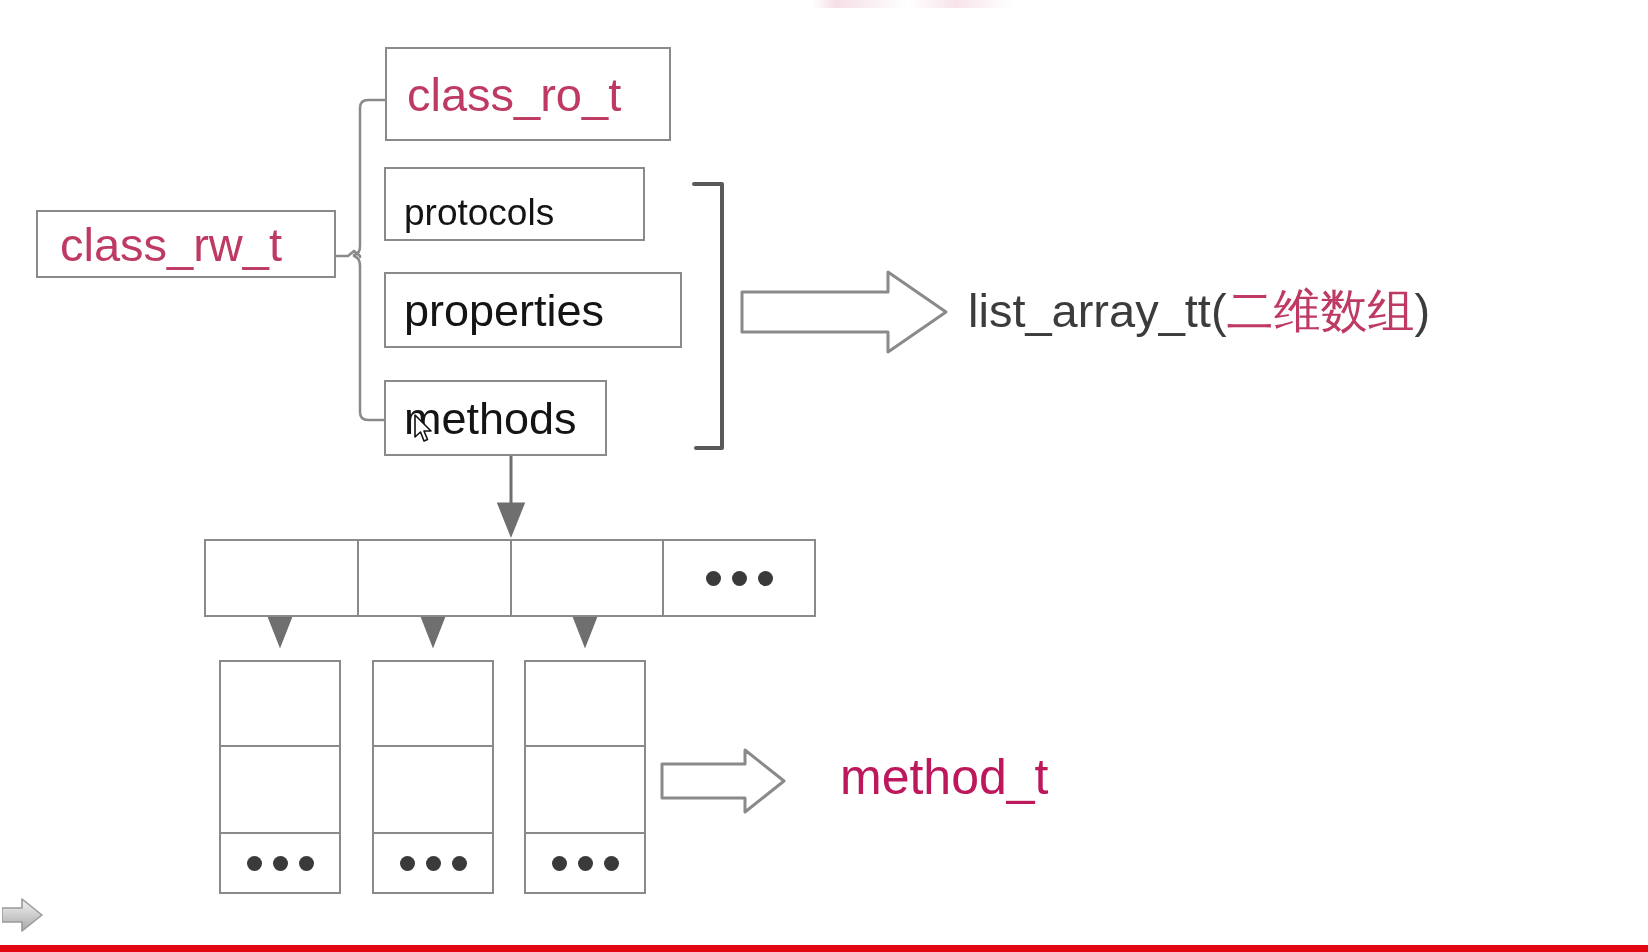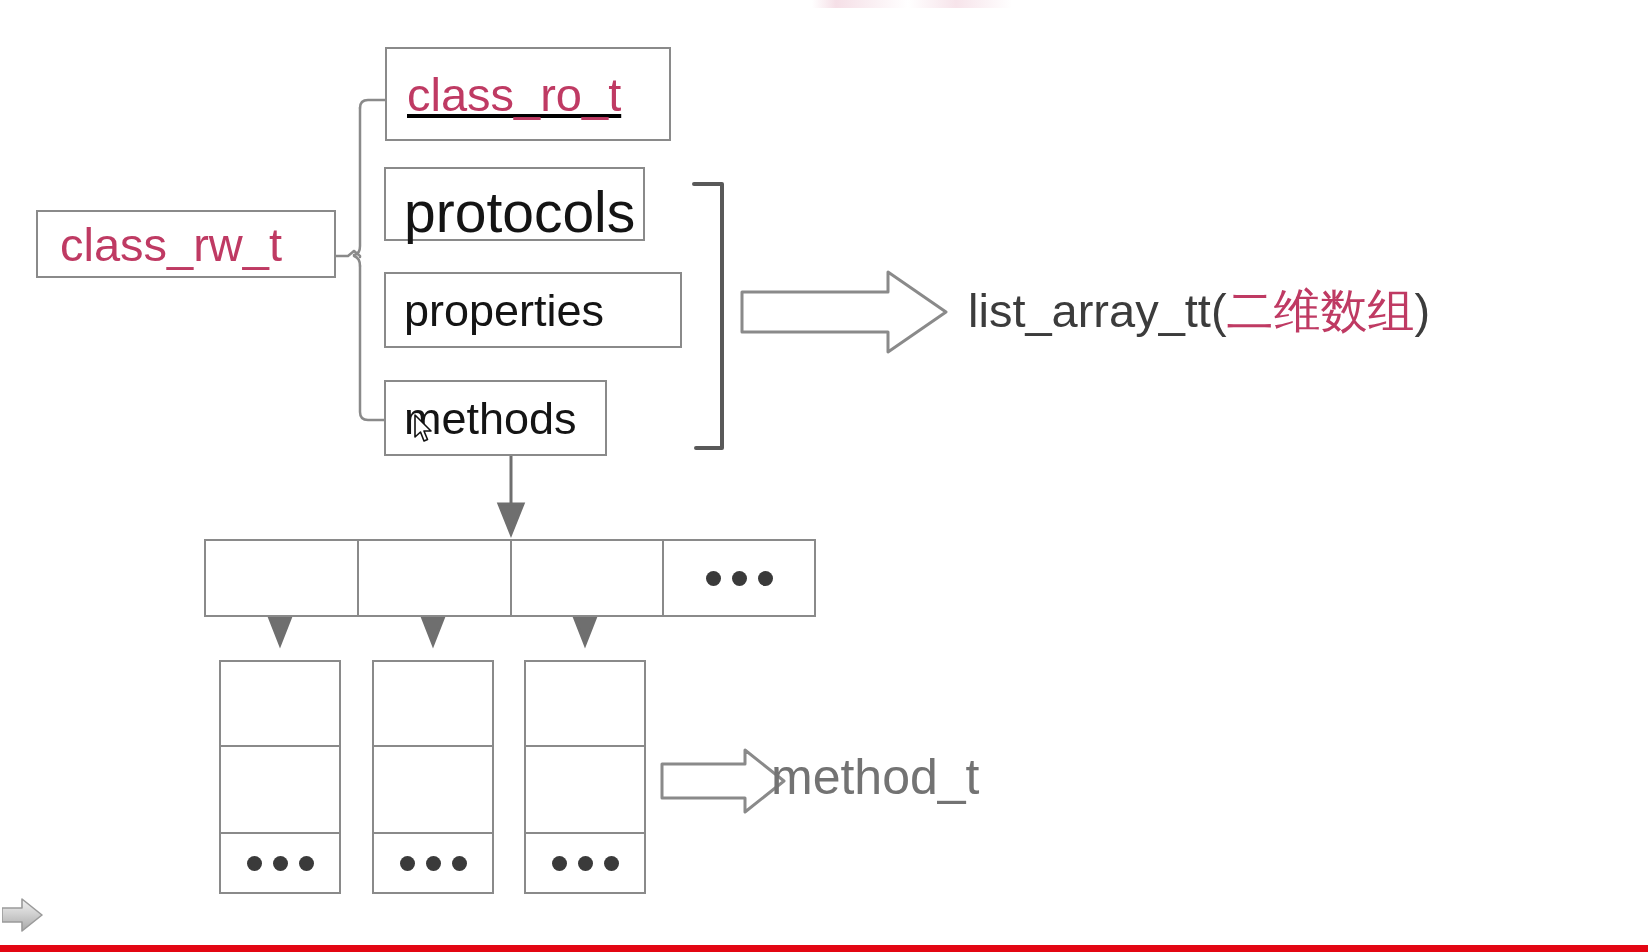--- a/index.html
+++ b/index.html
@@ -40,29 +40,28 @@
   
   #box-class-rw-t {
     left: 36px; top: 210px; width: 300px; height: 68px;
     padding-left: 22px;
   }
   #box-class-rw-t .lbl { font-size: 47px; }
 
   #box-class-ro-t {
     left: 385px; top: 47px; width: 286px; height: 94px;
     padding-left: 20px;
-    text-decoration: underline;
   }
   #box-class-ro-t .lbl { font-size: 47px; }
 
   #box-protocols {
     left: 384px; top: 167px; width: 261px; height: 74px;
     padding-left: 18px;
   }
-  #box-protocols .lbl { font-size: 57px; margin-top: 16px; }
+  #box-protocols .lbl { font-size: 37px; margin-top: 16px; }
 
   #box-properties {
     left: 384px; top: 272px; width: 298px; height: 76px;
     padding-left: 18px;
   }
   #box-properties .lbl { font-size: 45px; }
 
   #box-methods {
     left: 384px; top: 380px; width: 223px; height: 76px;
     padding-left: 18px;
@@ -86,23 +85,23 @@
     line-height: 1;
   }
   #caption-list-array {
     left: 968px; top: 287px;
     font-size: 47px;
     color: #3c3c3c;
   }
   #caption-list-array .cjk { color: #bf3a63; }
 
   #caption-method-t {
-    left: 771px; top: 752px;
+    left: 840px; top: 752px;
     font-size: 50px;
-    color: #737373;
+    color: #be185d;
   }
 
   
   #array-row {
     position: absolute;
     left: 204px; top: 539px;
     width: 612px; height: 78px;
     box-sizing: border-box;
     border: 2px solid #8a8a8a;
     background: #ffffff;

